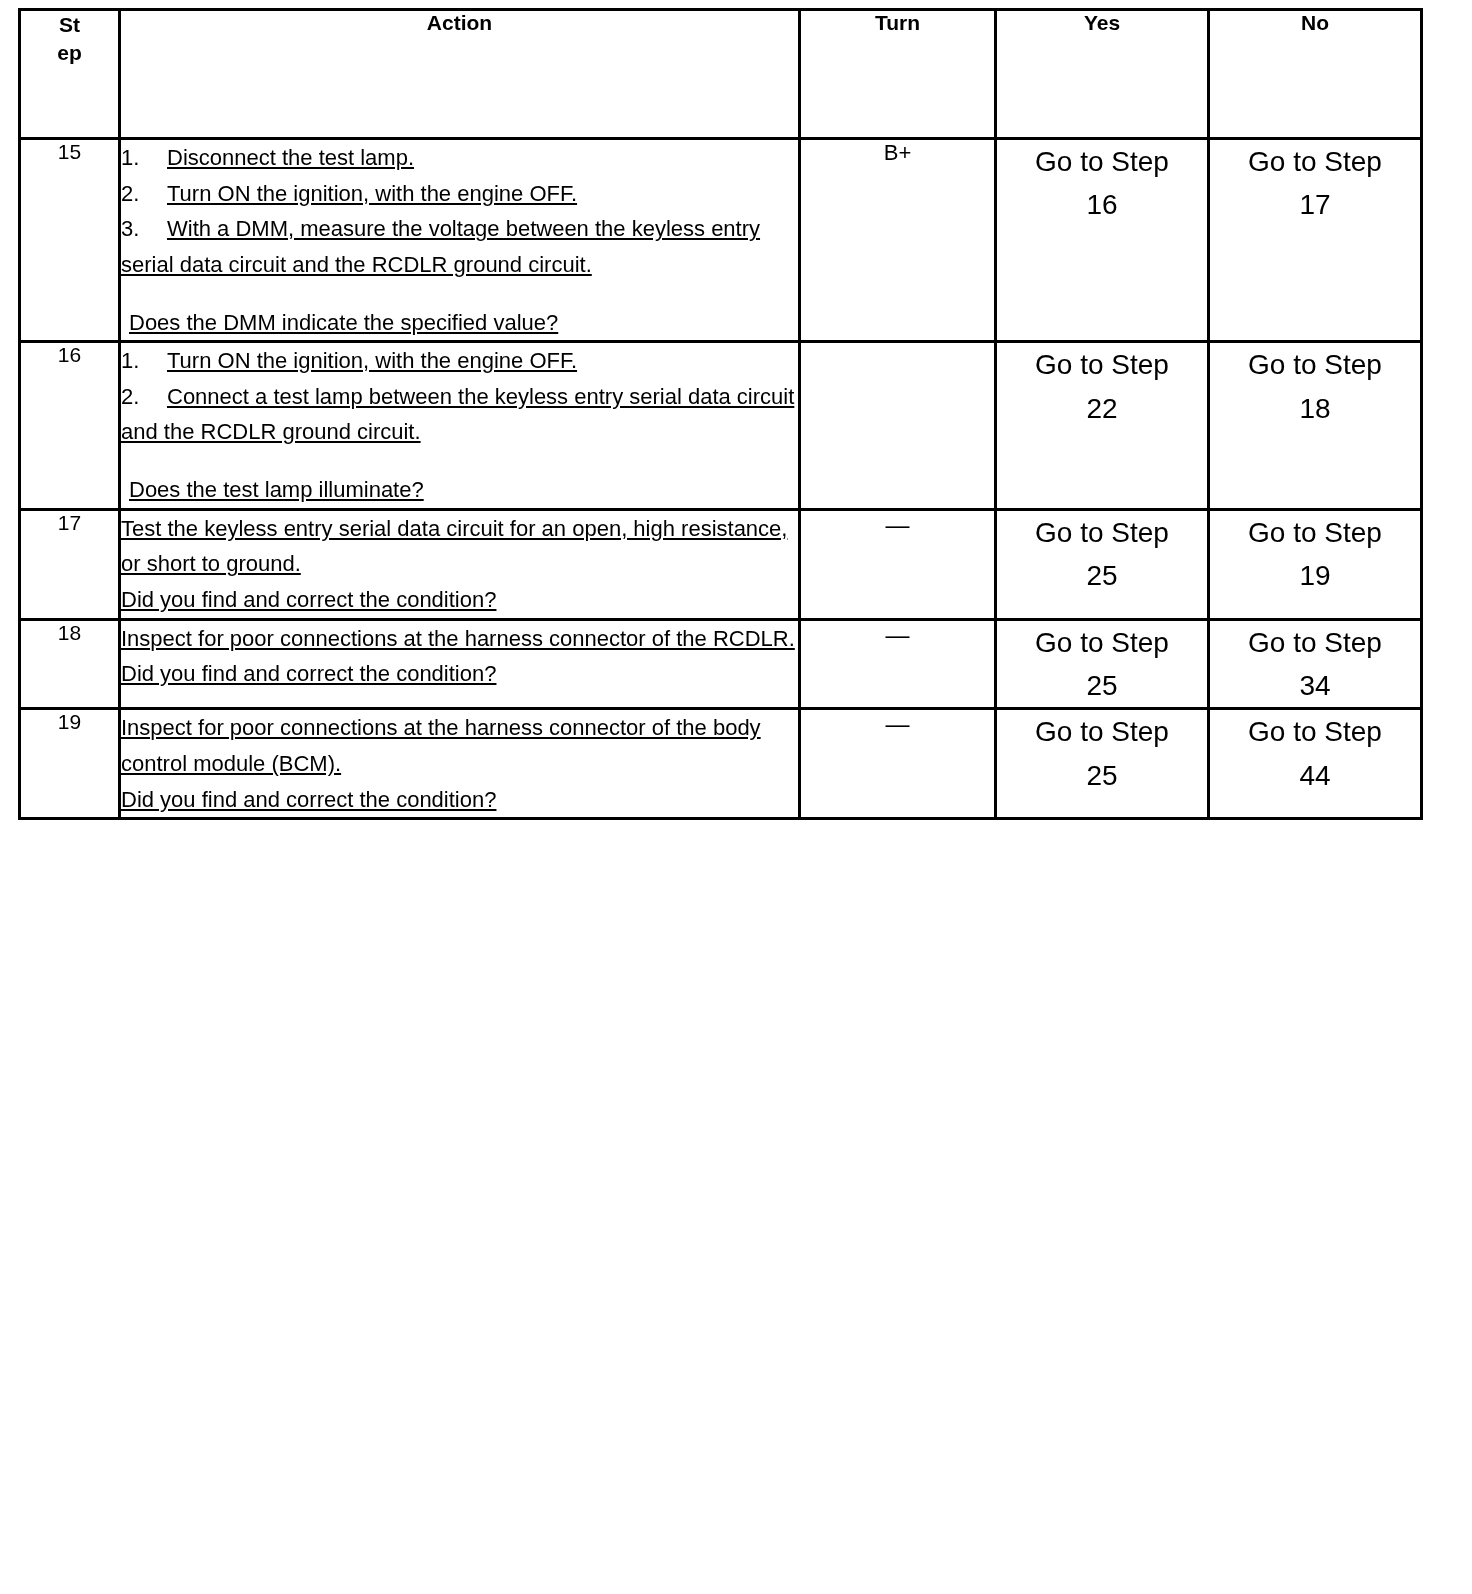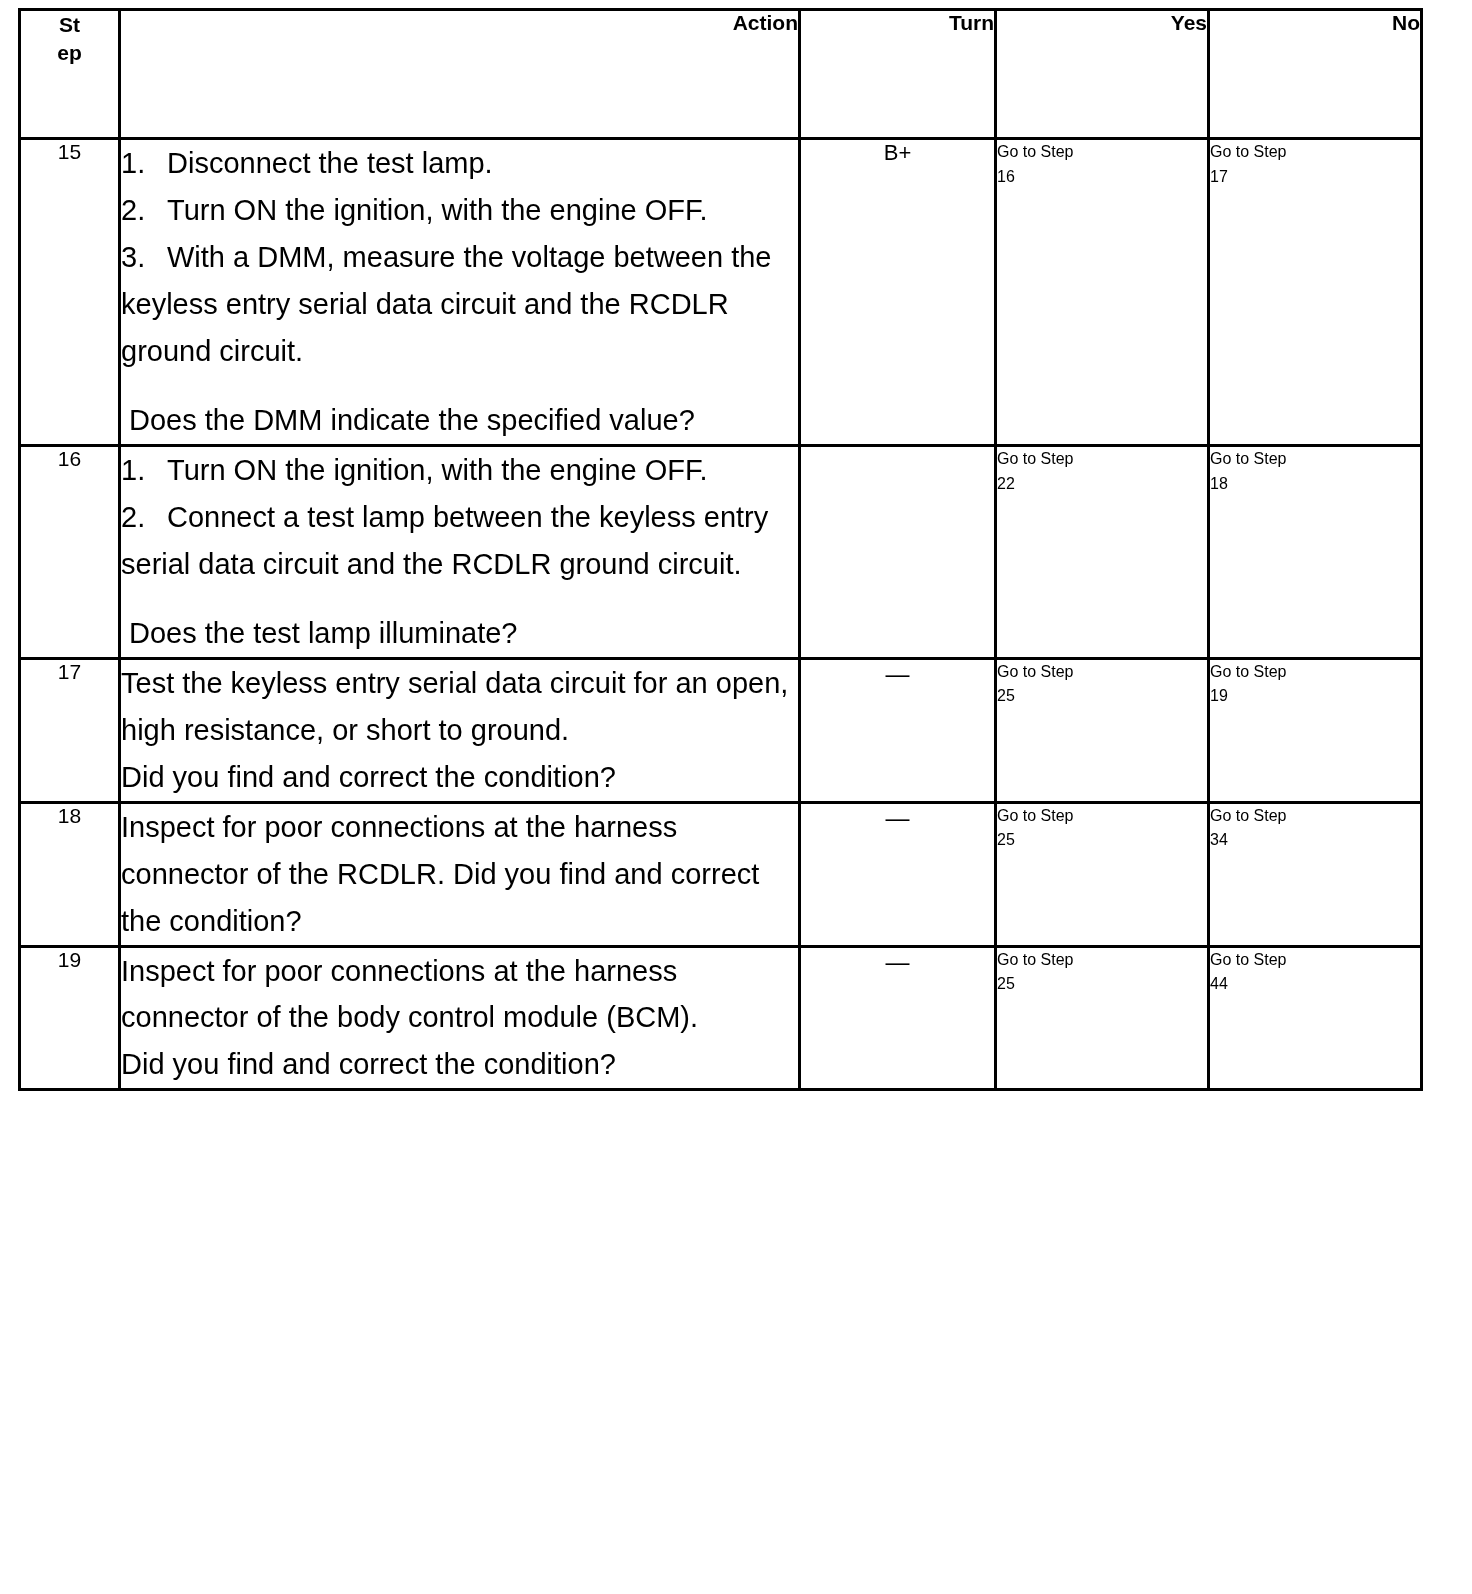--- a/index.html
+++ b/index.html
@@ -44,42 +44,42 @@
     vertical-align: middle;
   }
   .hdr-step {
     line-height: 1.35;
     padding-top: 42px;
     vertical-align: top;
   }
   .hdr-action, .hdr-value, .hdr-yes, .hdr-no {
     vertical-align: bottom;
     padding-bottom: 12px;
-    text-align: right;
   }
 
   
   .cell-step {
     text-align: center;
     font-size: 21px;
     vertical-align: middle;
   }
   .cell-action {
-    font-size: 29px;
+    font-size: 22px;
     line-height: 1.62;
     padding: 14px 14px 10px 20px;
+    text-decoration: underline;
   }
   .cell-value {
     text-align: center;
     font-size: 22px;
     vertical-align: middle;
   }
   .cell-branch {
-    text-align: left;
-    font-size: 16px;
+    text-align: center;
+    font-size: 28px;
     vertical-align: bottom;
     padding-bottom: 14px;
     line-height: 1.55;
   }
   .olist {
     margin: 0;
     padding: 0;
     list-style: none;
   }
   .olist li {

